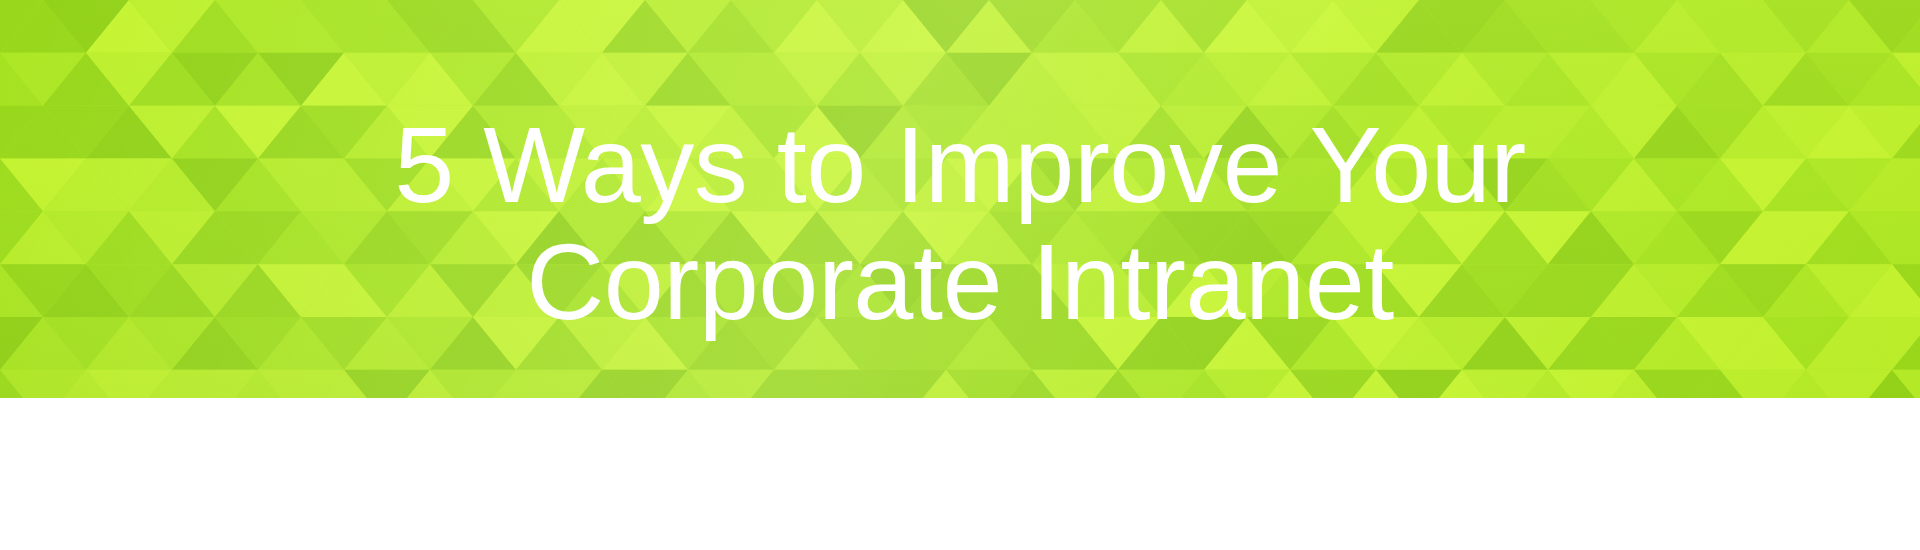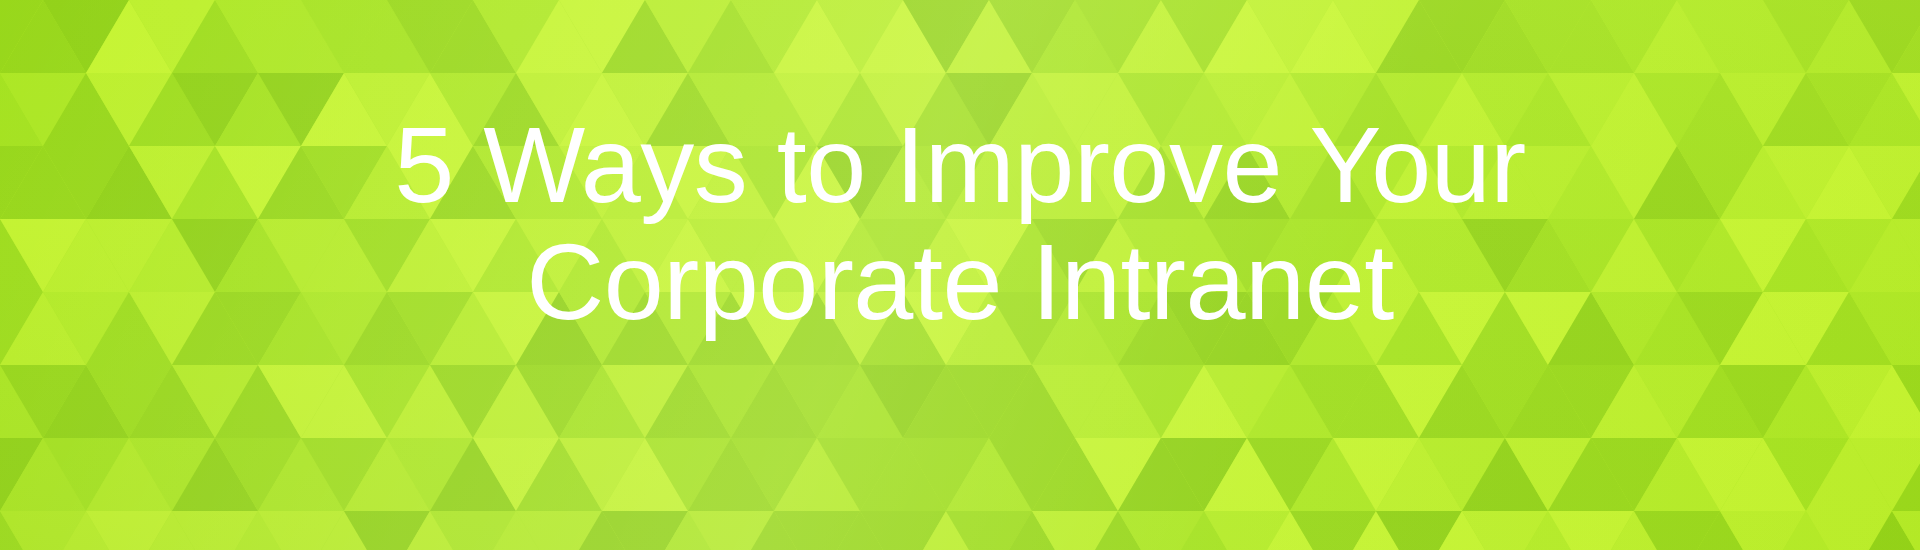--- a/index.html
+++ b/index.html
@@ -5,21 +5,21 @@
 <style>
   html, body {
     margin: 0;
     padding: 0;
     background: #ffffff;
   }
 
   #banner {
     position: relative;
     width: 1920px;
-    height: 550px;
+    height: 398px;
     overflow: hidden;
     background: #AEE827;
     font-family: "Liberation Sans", sans-serif;
     text-decoration: underline;
   }
 
   
   #poly-bg {
     position: absolute;
     inset: 0;

